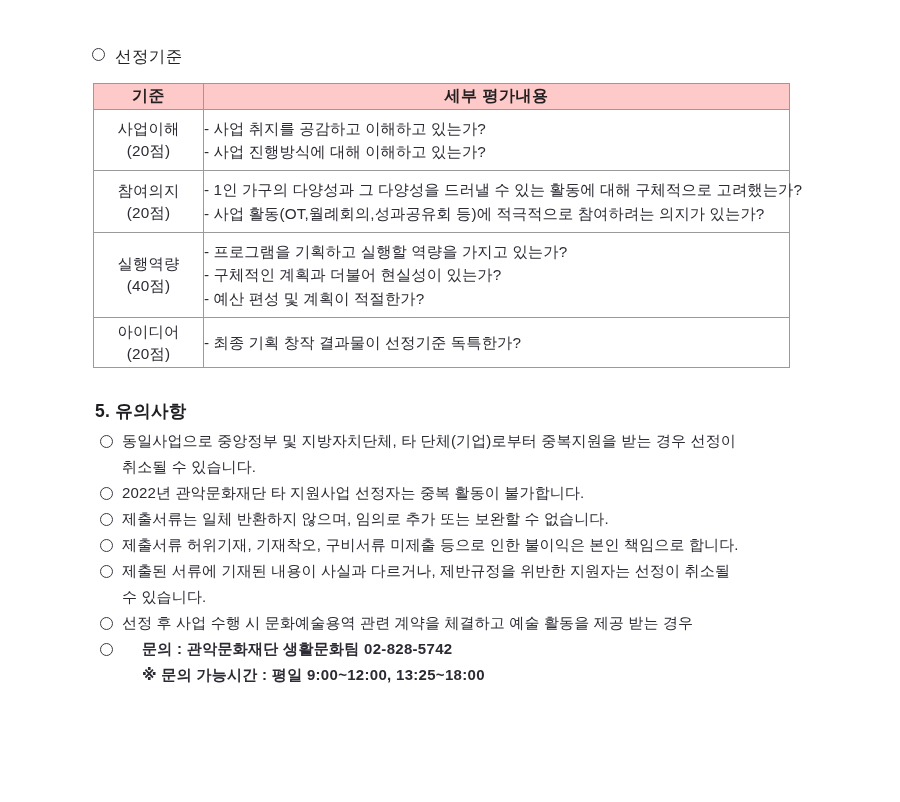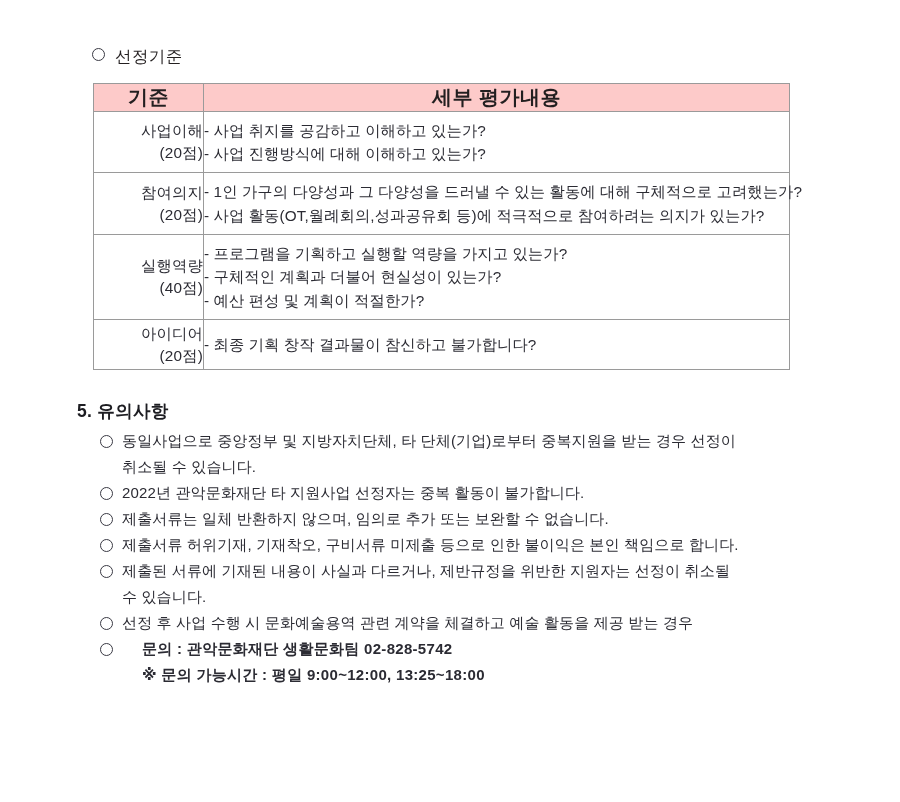--- a/index.html
+++ b/index.html
@@ -61,29 +61,29 @@
   .criteria-table td {
     border: 1px solid #9a9a9a;
     padding: 0;
     vertical-align: middle;
   }
   .criteria-table thead th {
     background: #fdcac9;
     font-weight: bold;
     text-align: center;
     height: 25px;
-    font-size: 20px;
+    font-size: 16px;
     letter-spacing: 0.5px;
     color: #231f20;
   }
   .col-crit { width: 110px; }
   .col-desc { width: 586px; }
 
   .crit-cell {
-    text-align: right;
+    text-align: center;
     line-height: 1.42;
     padding: 6px 2px;
     letter-spacing: 0.2px;
   }
   .crit-name { display: block; }
   .crit-points { display: block; }
 
   .desc-cell {
     padding: 7px 0 7px 14px;
     line-height: 1.52;
@@ -92,21 +92,21 @@
   .desc-line { display: block; white-space: nowrap; }
 
   .row-h1 > td { height: 60px; }
   .row-h2 > td { height: 61px; }
   .row-h3 > td { height: 84px; }
   .row-h4 > td { height: 49px; }
 
   
   .section-title {
     position: absolute;
-    left: 77px;
+    left: 95px;
     top: 399px;
     font-size: 17.5px;
     font-weight: bold;
     letter-spacing: 0.3px;
     color: #1d1d22;
     white-space: nowrap;
   }
 
   .notes {
     position: absolute;
@@ -195,21 +195,21 @@
             <span class="desc-line">- 구체적인 계획과 더불어 현실성이 있는가?</span>
             <span class="desc-line">- 예산 편성 및 계획이 적절한가?</span>
           </td>
         </tr>
         <tr class="row-h4">
           <td class="crit-cell">
             <span class="crit-name">아이디어</span>
             <span class="crit-points">(20점)</span>
           </td>
           <td class="desc-cell">
-            <span class="desc-line">- 최종 기획 창작 결과물이 참신하고 불가합니다?</span>
+            <span class="desc-line">- 최종 기획 창작 결과물이 선정기준 독특한가?</span>
           </td>
         </tr>
       </tbody>
   </table>
 
   <div class="section-title">5. 유의사항</div>
 
   <div class="notes" id="notes-list">
       <div class="note-item">
         <span class="note-bullet"></span>

